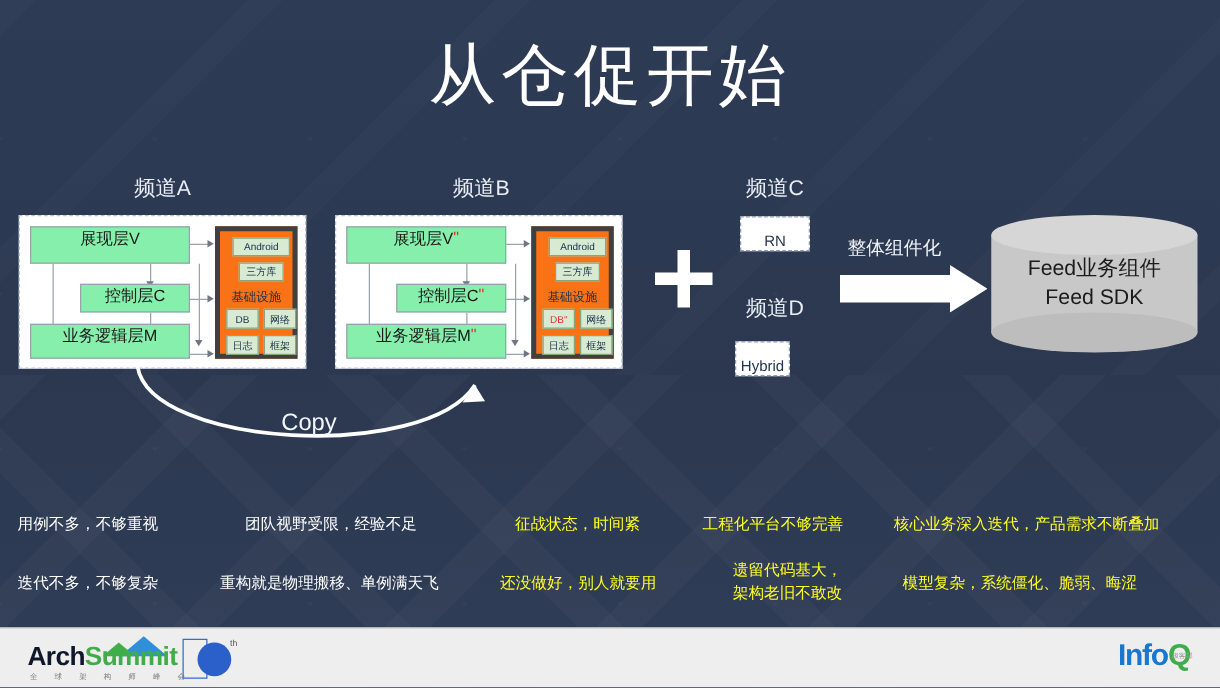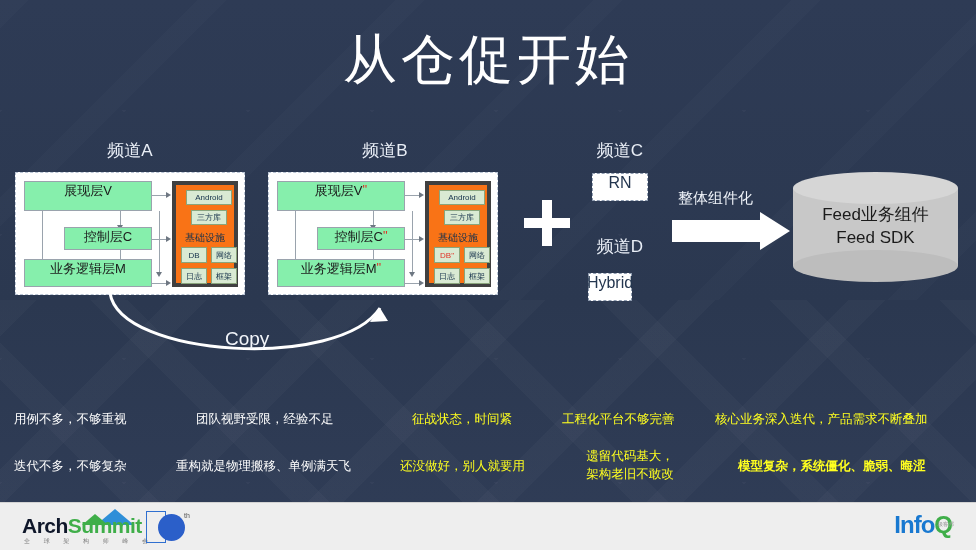--- a/index.html
+++ b/index.html
@@ -80,22 +80,22 @@
   .arw.down{border-left:3px solid transparent;border-right:3px solid transparent;border-top:5px solid #6e7782;}
   .arw.right{border-top:3px solid transparent;border-bottom:3px solid transparent;border-left:5px solid #6e7782;}
 
   
   #plus{position:absolute;z-index:5;}
   #plus i{position:absolute;background:#ffffff;display:block;}
 
   
   .tagbox{
     position:absolute;background:#ffffff;border:1px dashed #8f9cb0;
-    box-sizing:border-box;display:flex;align-items:flex-start;justify-content:center;
-    font-size:16px;color:#24364f;z-index:5;
+    box-sizing:border-box;display:flex;align-items:flex-end;justify-content:center;
+    font-size:12px;color:#24364f;z-index:5;
   }
 
   
   #bigarrow-label{position:absolute;color:#f0f4fa;font-size:15px;white-space:nowrap;z-index:5;}
   #bigarrow{position:absolute;z-index:5;}
 
   
   #cyl{position:absolute;z-index:5;}
   #cyl .body{position:absolute;left:0;top:16px;width:100%;height:calc(100% - 32px);background:#c8c8c8;}
   #cyl .top{position:absolute;left:0;top:0;width:100%;height:32px;border-radius:50%;background:#d6d6d6;}
@@ -307,21 +307,21 @@
   <div class="pp y" style="left:562px;top:410px;">工程化平台不够完善</div>
   <div class="pp y" style="left:715px;top:410px;">核心业务深入迭代，产品需求不断叠加</div>
 
   <div class="pp w" style="left:14px;top:457px;">迭代不多，不够复杂</div>
   <div class="pp w" style="left:176px;top:457px;">重构就是物理搬移、单例满天飞</div>
   <div class="pp y" style="left:400px;top:457px;">还没做好，别人就要用</div>
   <div class="pp y center" style="left:570px;top:447px;width:120px;">
     <div>遗留代码基大，</div>
     <div>架构老旧不敢改</div>
   </div>
-  <div class="pp y" style="left:738px;top:457px;font-weight:bold;">模型复杂，系统僵化、脆弱、晦涩</div>
+  <div class="pp y" style="left:722px;top:457px;">模型复杂，系统僵化、脆弱、晦涩</div>
 
   <div id="footer">
     <div class="sep"></div>
 
     <div class="asum">
       <div class="mtn"></div>
       <div class="mtn2"></div>
       <div class="word">
         <span class="arch">Arch</span><span class="summit">Summit</span>
       </div>

